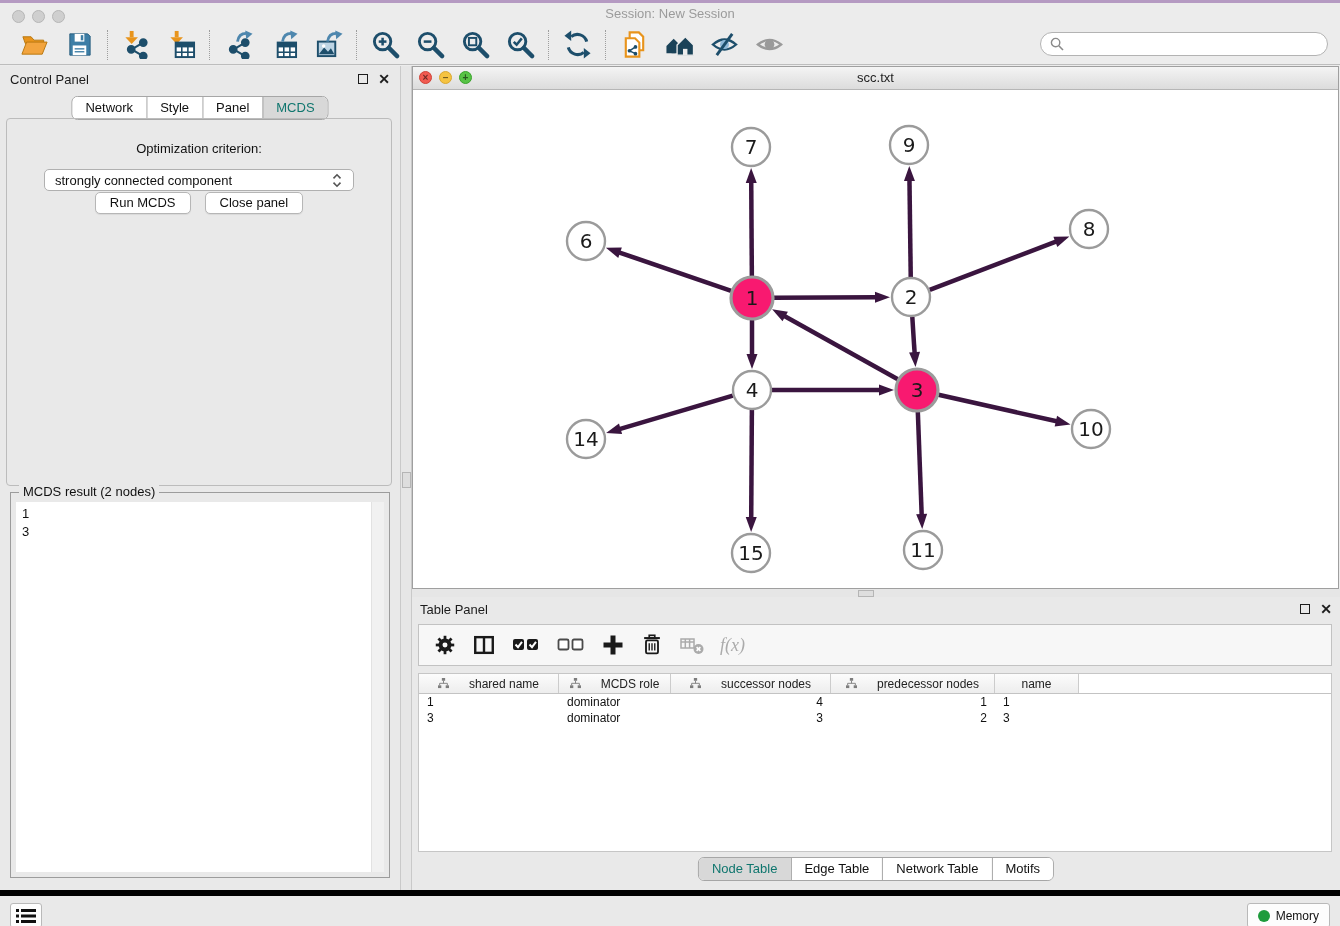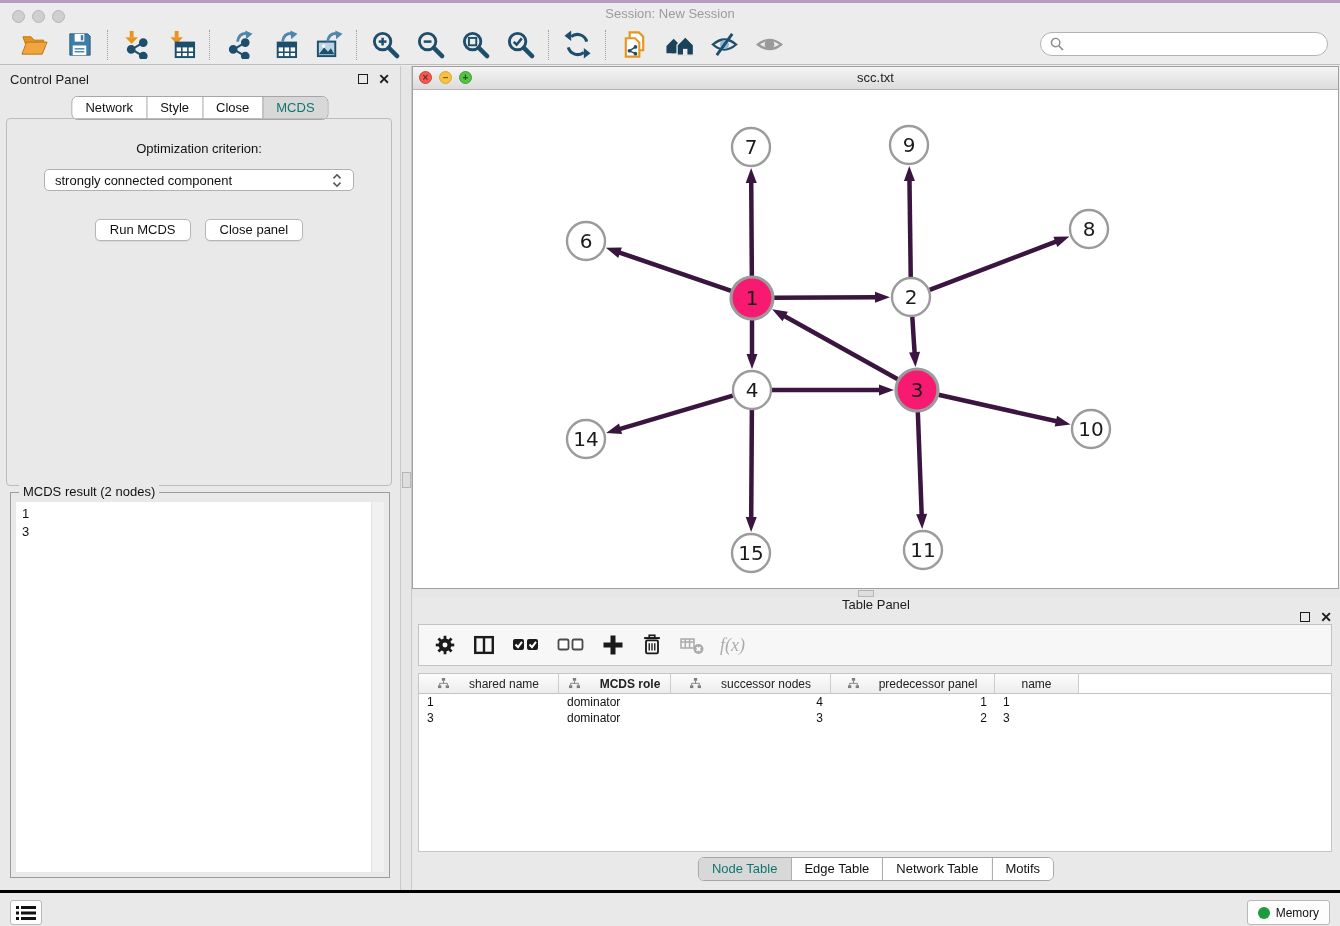--- a/index.html
+++ b/index.html
@@ -32,21 +32,21 @@
   .seg{display:flex;height:22px;border:1px solid #a6a6a6;border-radius:6px;background:#fff;overflow:hidden;}
   .seg-item{font-size:13px;line-height:22px;padding:0 13px;border-left:1px solid #a6a6a6;color:#111;background:#fff;cursor:default;white-space:nowrap;}
   .seg-item:first-child{border-left:none;}
   .seg-item.sel{background:#d8d8d8;color:#0f766e;}
   .cp-tabs{position:absolute;top:30px;left:50%;transform:translateX(-50%);}
   .cp-box{position:absolute;top:52px;left:6px;width:386px;height:368px;border:1px solid #bcbcbc;border-radius:4px;box-sizing:border-box;}
   .opt-label{margin-top:22px;text-align:center;font-size:13px;color:#111;}
   .cp-select{margin:13px auto 0;width:310px;height:22px;background:#fff;border:1px solid #b0b0b0;border-radius:5px;
              display:flex;align-items:center;padding:0 11px 0 10px;font-size:13px;color:#111;box-sizing:border-box;}
   .cp-select .chev{margin-left:auto;display:flex;}
-  .cp-buttons{display:flex;justify-content:center;gap:14px;margin-top:28px;}
+  .cp-buttons{display:flex;justify-content:center;gap:14px;margin-top:1px;}
   .aqua-btn{background:#fff;border:1px solid #b6b6b6;border-radius:5px;font-size:13px;color:#111;
             height:22px;line-height:20px;padding:0 14px;box-shadow:0 1px 1px rgba(0,0,0,.07);
             font-family:"Liberation Sans",sans-serif;}
   .mcds-fieldset{position:absolute;top:426px;left:10px;width:380px;height:386px;border:1px solid #9c9c9c;box-sizing:border-box;}
   .mcds-legend{position:absolute;top:-9px;left:8px;background:#e9e9e9;padding:0 4px;font-size:13px;color:#111;}
   .mcds-inner{position:absolute;top:9px;left:5px;right:5px;bottom:5px;background:#fff;display:flex;}
   .mcds-text{flex:1;font-size:13px;color:#111;padding:3px 6px;line-height:18px;white-space:pre-line;}
   .mcds-scroll{width:12px;background:#f1f1f1;border-left:1px solid #e2e2e2;}
   
   .vsplit{position:absolute;left:400px;top:66px;width:12px;height:824px;background:#e6e6e6;
@@ -61,35 +61,35 @@
   .net-lights{position:absolute;left:6px;top:4px;display:flex;gap:7px;}
   .nl{width:13px;height:13px;border-radius:50%;box-sizing:border-box;font-size:10px;line-height:12px;
       text-align:center;color:rgba(0,0,0,.55);font-weight:bold;}
   .nl-close{background:#f15b51;border:1px solid #cf4237;}
   .nl-min{background:#f5c341;border:1px solid #d9a731;}
   .nl-zoom{background:#57c345;border:1px solid #3aa32c;}
   .net-title{text-align:center;font-size:13px;color:#222;line-height:21px;}
   .net-canvas{position:absolute;top:23px;left:0;right:0;bottom:0;overflow:hidden;}
   
   .table-panel{position:absolute;left:412px;top:597px;width:928px;height:293px;background:#e9e9e9;}
-  .tp-header{height:24px;display:flex;align-items:center;padding:0 8px;font-size:13px;color:#1c1c1c;flex-direction:column;}
+  .tp-header{height:24px;display:flex;align-items:center;padding:0 8px;font-size:13px;color:#1c1c1c;}
   .tp-toolbar{position:absolute;top:27px;left:6px;right:8px;height:42px;background:#f7f7f7;
               border:1px solid #c2c2c2;display:flex;align-items:center;gap:15px;padding:0 14px;box-sizing:border-box;}
   .tp-btn{min-width:24px;height:26px;display:flex;align-items:center;justify-content:center;cursor:default;}
   .fx{font-family:Liberation Serif, serif;font-style:italic;font-size:18px;color:#ababab;}
   .tp-table{position:absolute;top:76px;left:6px;right:8px;bottom:38px;background:#fff;border:1px solid #c6c6c6;box-sizing:border-box;}
   .th-row{display:flex;height:19px;border-bottom:1px solid #c3c3c3;}
   .th-cell{box-sizing:border-box;border-right:1px solid #cccccc;background:linear-gradient(#fcfcfc,#ededed);
            display:flex;align-items:center;justify-content:center;gap:20px;font-size:12px;color:#222;overflow:hidden;white-space:nowrap;}
   .th-fill{flex:1;background:#fff;}
   .td-row{display:flex;height:16px;align-items:center;}
   .td-cell{box-sizing:border-box;font-size:12px;color:#111;padding:0 8px;overflow:hidden;white-space:nowrap;}
   .tp-tabs{position:absolute;bottom:9px;left:50%;transform:translateX(-50%);}
   
-  .statusbar{position:absolute;left:0;top:890px;right:0;height:36px;background:#e9e9e9;border-top:3px solid #000000;box-sizing:border-box;padding-left:8px;}
+  .statusbar{position:absolute;left:0;top:890px;right:0;height:36px;background:#e9e9e9;border-top:6px solid #000000;box-sizing:border-box;padding-left:8px;}
   .sb-left-btn{position:absolute;left:10px;top:7px;width:30px;height:23px;background:#fdfdfd;border:1px solid #b9b9b9;
                border-radius:3px;display:flex;align-items:center;justify-content:center;}
   .sb-mem{position:absolute;right:10px;top:7px;height:23px;background:#fdfdfd;border:1px solid #b9b9b9;border-radius:3px;
           display:flex;align-items:center;gap:6px;padding:0 10px;font-size:12px;color:#111;}
   .mem-dot{width:12px;height:12px;border-radius:50%;background:#1e9b3c;}
 </style>
 </head>
 <body>
 
 <div id="app">
@@ -308,21 +308,21 @@
     <div class="panel-head">
       <span>Control Panel</span>
       <span class="panel-ctrls">
         <span class="wc-float"></span>
         <span class="wc-close">✕</span>
       </span>
     </div>
     <div class="seg cp-tabs" id="cp-tabs">
         <div class="seg-item">Network</div>
         <div class="seg-item">Style</div>
-        <div class="seg-item">Close</div>
+        <div class="seg-item">Panel</div>
         <div class="seg-item sel">MCDS</div>
       </div>
     <div class="cp-box">
       <div class="opt-label">Optimization criterion:</div>
       <div class="cp-select">
         <span>strongly connected component</span>
         <span class="chev">
           <svg width="10" height="15" viewBox="0 0 10 15">
             <path d="M1.5 5.4 L5 1.8 L8.5 5.4" fill="none" stroke="#555" stroke-width="1.6"></path>
             <path d="M1.5 9.6 L5 13.2 L8.5 9.6" fill="none" stroke="#555" stroke-width="1.6"></path>
@@ -521,21 +521,21 @@
             <svg width="11" height="11" viewBox="0 0 12 12">
               <g fill="#7d7d7d">
   <rect x="4.2" y="0" width="3.6" height="3"></rect>
                 <rect x="0" y="8" width="3.6" height="3"></rect>
                 <rect x="8.4" y="8" width="3.6" height="3"></rect>
               </g>
   <path d="M6 3 V5.8 M1.8 8 V5.8 H10.2 V8" fill="none" stroke="#7d7d7d" stroke-width="1"></path>
             </svg>
             <span>shared name</span>
           </div>
-          <div class="th-cell" style="width: 112px; font-weight: bold;">
+          <div class="th-cell" style="width: 112px;">
             <svg width="11" height="11" viewBox="0 0 12 12">
               <g fill="#7d7d7d">
   <rect x="4.2" y="0" width="3.6" height="3"></rect>
                 <rect x="0" y="8" width="3.6" height="3"></rect>
                 <rect x="8.4" y="8" width="3.6" height="3"></rect>
               </g>
   <path d="M6 3 V5.8 M1.8 8 V5.8 H10.2 V8" fill="none" stroke="#7d7d7d" stroke-width="1"></path>
             </svg>
             <span>MCDS role</span>
           </div>
@@ -552,21 +552,21 @@
           </div>
           <div class="th-cell" style="width: 164px;">
             <svg width="11" height="11" viewBox="0 0 12 12">
               <g fill="#7d7d7d">
   <rect x="4.2" y="0" width="3.6" height="3"></rect>
                 <rect x="0" y="8" width="3.6" height="3"></rect>
                 <rect x="8.4" y="8" width="3.6" height="3"></rect>
               </g>
   <path d="M6 3 V5.8 M1.8 8 V5.8 H10.2 V8" fill="none" stroke="#7d7d7d" stroke-width="1"></path>
             </svg>
-            <span>predecessor panel</span>
+            <span>predecessor nodes</span>
           </div>
           <div class="th-cell" style="width: 84px;">
             <span>name</span>
           </div>
           <div class="th-fill"></div>
         </div>
         <div class="td-row">
           <div class="td-cell" style="width: 140px; text-align: left;">1</div>
           <div class="td-cell" style="width: 112px; text-align: left;">dominator</div>
           <div class="td-cell" style="width: 160px; text-align: right;">4</div>

